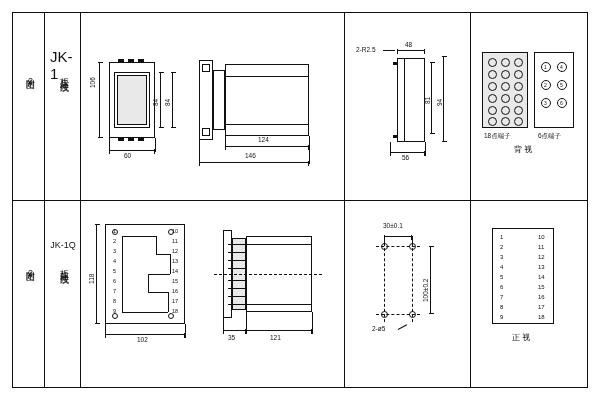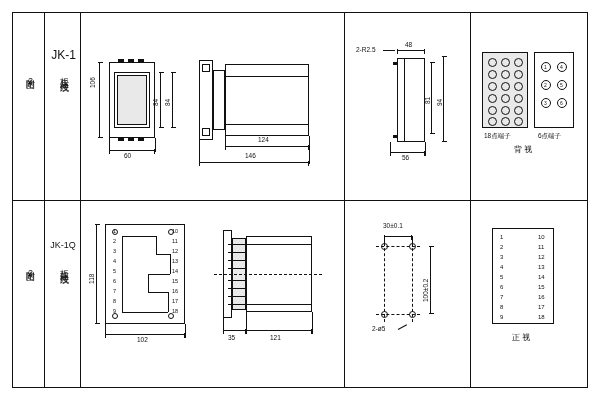--- a/index.html
+++ b/index.html
@@ -72,21 +72,21 @@
   <div class="vline" style="left:44px;"></div>
   <div class="vline" style="left:80px;"></div>
   <div class="vline" style="left:344px;"></div>
   <div class="vline" style="left:470px;"></div>
   <div class="hline" style="top:200px;"></div>
 
   <div style="position:absolute;left:18px;top:72px;width:24px;text-align:center;">
     <span class="vtext">附图2</span>
   </div>
 
-  <div style="position:absolute;left:50px;top:48px;width:26px;text-align:right;font-size:12px;">JK-1</div>
+  <div style="position:absolute;left:50px;top:48px;width:26px;text-align:left;font-size:15px;">JK-1</div>
   <div style="position:absolute;left:54px;top:64px;width:20px;text-align:center;">
     <span class="vtext">板后接线</span>
   </div>
 
   <div class="box" style="left:109px;top:62px;width:46px;height:76px;"></div>
   <div class="box" style="left:114px;top:72px;width:36px;height:56px;"></div>
   <div class="box" style="left:117px;top:75px;width:30px;height:50px;background:#e9e9e9;"></div>
 
   <div class="fillbox" style="left:118px;top:59px;width:6px;height:3px;"></div>
   <div class="fillbox" style="left:128px;top:59px;width:6px;height:3px;"></div>

